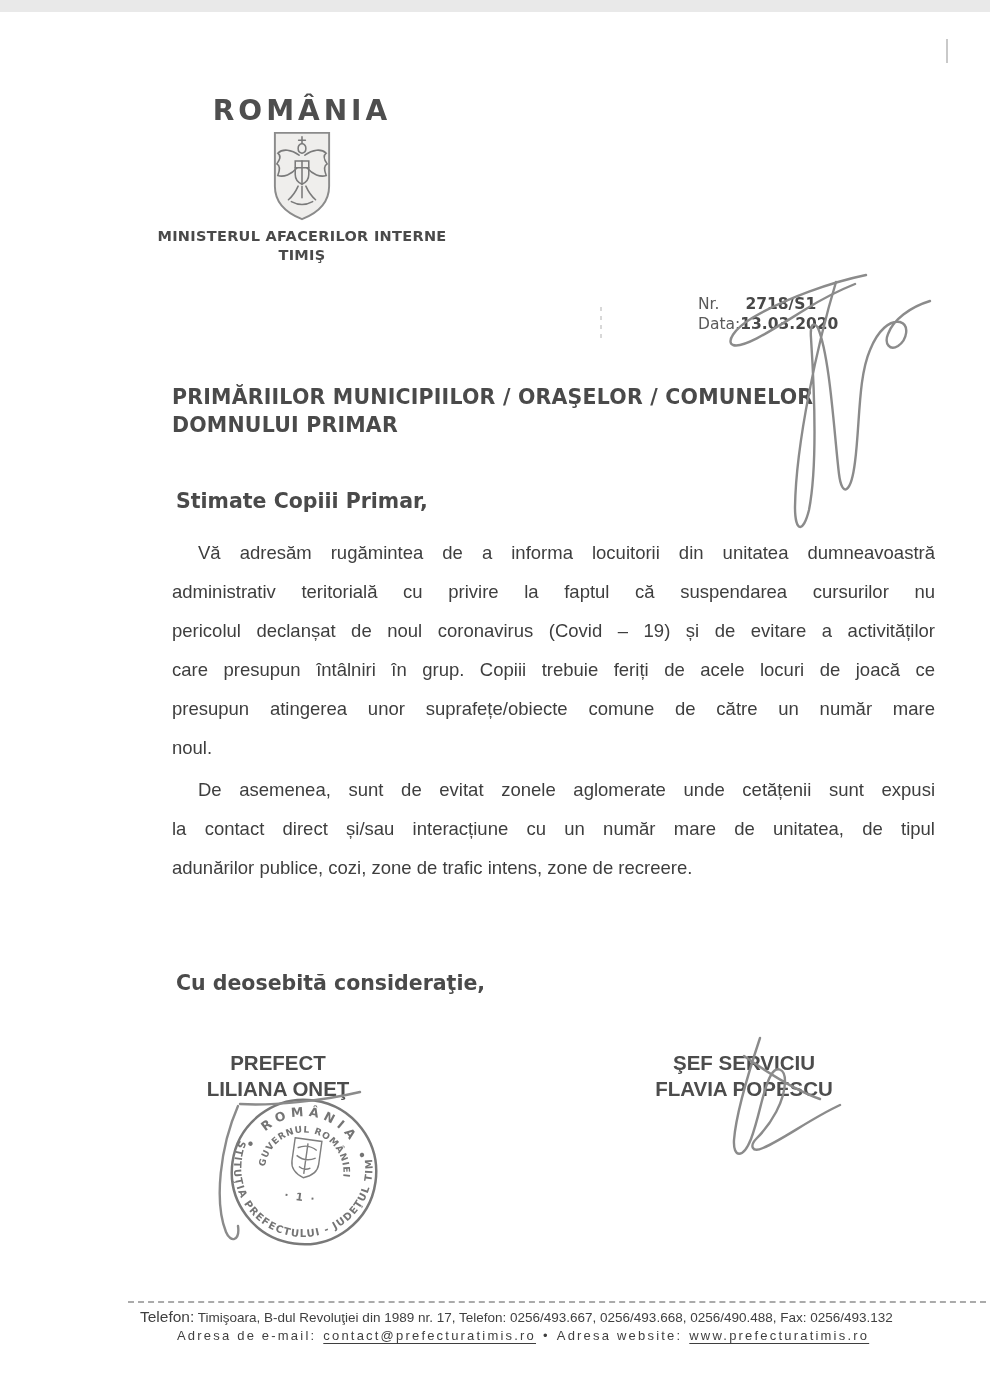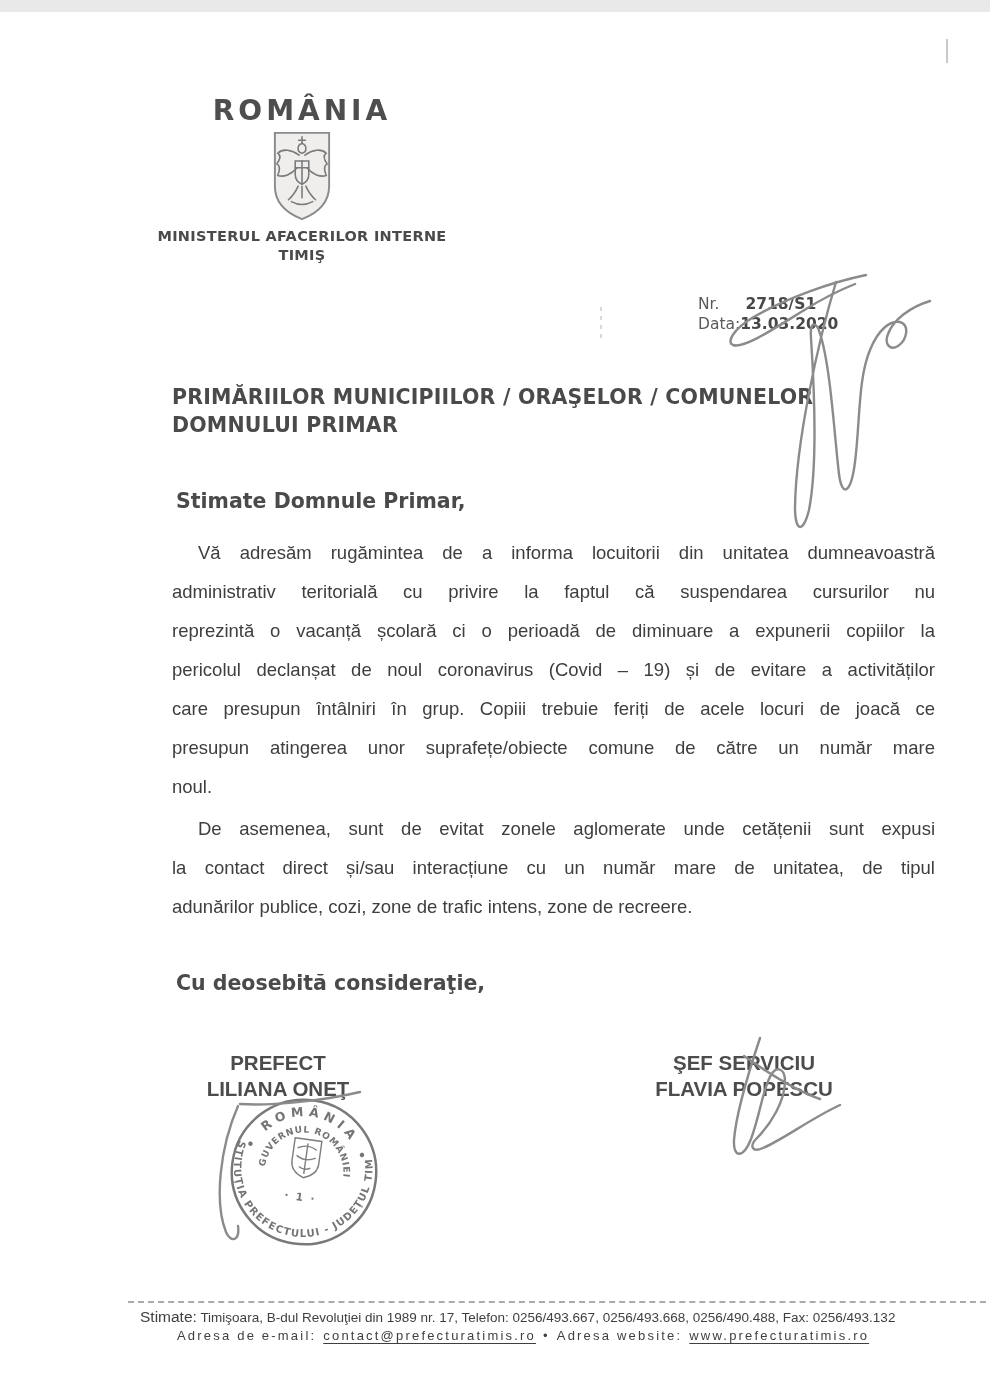--- a/index.html
+++ b/index.html
@@ -114,27 +114,26 @@
     <div>
       <span>Data:</span><span class="ref-value">13.03.2020</span>
     </div>
   </div>
 
   <div class="addressee">
     <div>PRIMĂRIILOR MUNICIPIILOR / ORAŞELOR / COMUNELOR</div>
     <div>DOMNULUI PRIMAR</div>
   </div>
 
-  <div class="salutation">Stimate Domnule Primar,</div>
+  <div class="salutation">Stimate Copiii Primar,</div>
 
   <div class="body">
     <div class="para">
       <div class="bline first">Vă adresăm rugămintea de a informa locuitorii din unitatea dumneavoastră</div>
       <div class="bline">administrativ teritorială cu privire la faptul că suspendarea cursurilor nu</div>
-      <div class="bline">reprezintă o vacanță școlară ci o perioadă de diminuare a expunerii copiilor la</div>
       <div class="bline">pericolul declanșat de noul coronavirus (Covid – 19) și de evitare a activităților</div>
       <div class="bline">care presupun întâlniri în grup. Copiii trebuie feriți de acele locuri de joacă ce</div>
       <div class="bline">presupun atingerea unor suprafețe/obiecte comune de către un număr mare</div>
       <div class="bline last">noul.</div>
     </div>
     <div class="para para2">
       <div class="bline first">De asemenea, sunt de evitat zonele aglomerate unde cetățenii sunt expusi</div>
       <div class="bline">la contact direct și/sau interacțiune cu un număr mare de unitatea, de tipul</div>
       <div class="bline last">adunărilor publice, cozi, zone de trafic intens, zone de recreere.</div>
     </div>
@@ -172,21 +171,21 @@
   <svg class="pen" viewBox="0 0 990 1400" aria-hidden="true">
     <path d="M 866 263 C 832 270 786 286 752 306 C 734 317 726 330 733 333 C 744 337 775 316 806 297 C 822 287 840 278 855 272"></path>
     <path d="M 836 270 C 818 330 796 430 795 495 C 795 520 803 522 809 498 C 818 452 814 372 811 326 C 810 314 813 308 818 316 C 830 345 834 420 839 462 C 842 486 851 482 855 450 C 860 412 858 366 870 338 C 878 318 890 308 900 310 C 910 313 907 328 898 334 C 890 339 884 332 888 322 C 893 308 910 295 930 289"></path>
     <path d="M 360 1080 C 322 1089 272 1094 240 1092 M 238 1094 C 220 1135 214 1190 226 1220 C 231 1232 240 1228 238 1214"></path>
     <path d="M 760 1026 C 748 1062 736 1102 734 1128 C 733 1146 743 1147 751 1127 C 760 1103 763 1076 771 1063 C 777 1053 785 1057 785 1069 C 785 1089 771 1112 757 1126 C 749 1134 752 1141 763 1136 C 784 1127 810 1107 840 1093 M 744 1044 C 764 1058 794 1078 820 1087"></path>
   </svg>
 
   <footer>
     <div class="rule"></div>
     <div class="f1">
-      <span class="f1-label">Stimate:</span>
+      <span class="f1-label">Telefon:</span>
       <span>Timişoara, B-dul Revoluţiei din 1989 nr. 17, Telefon: 0256/493.667, 0256/493.668, 0256/490.488, Fax: 0256/493.132</span>
     </div>
     <div class="f2">
       <span class="seg">Adresa de e-mail:</span><span class="seg link">contact@prefecturatimis.ro</span><span class="seg">•</span><span class="seg">Adresa website:</span><span class="link">www.prefecturatimis.ro</span>
     </div>
   </footer>
 
 </div>
 
 </body></html>

